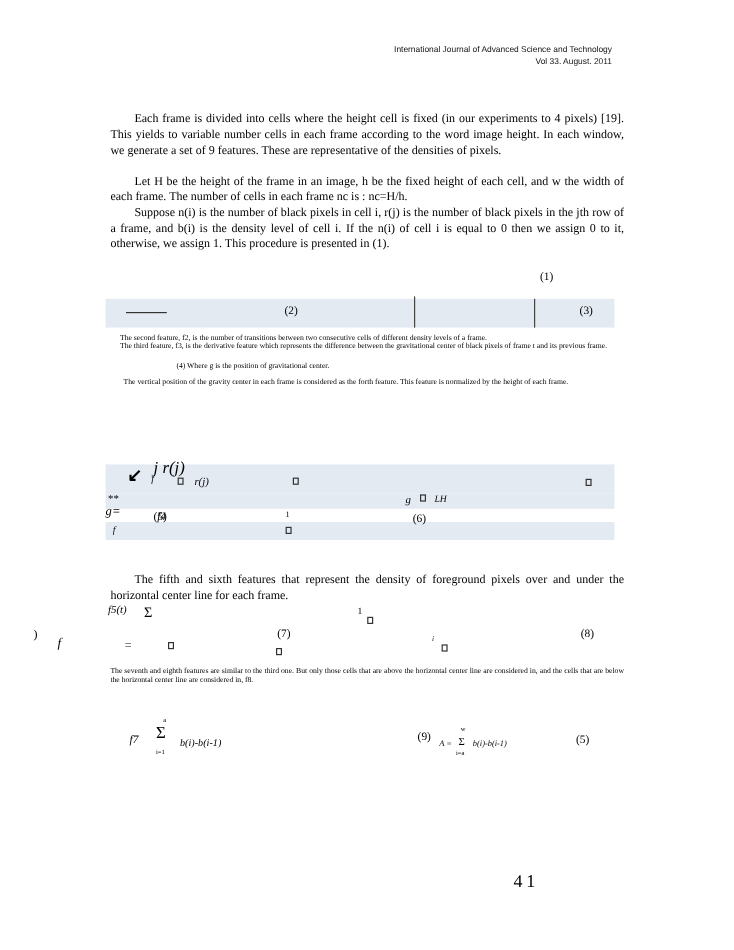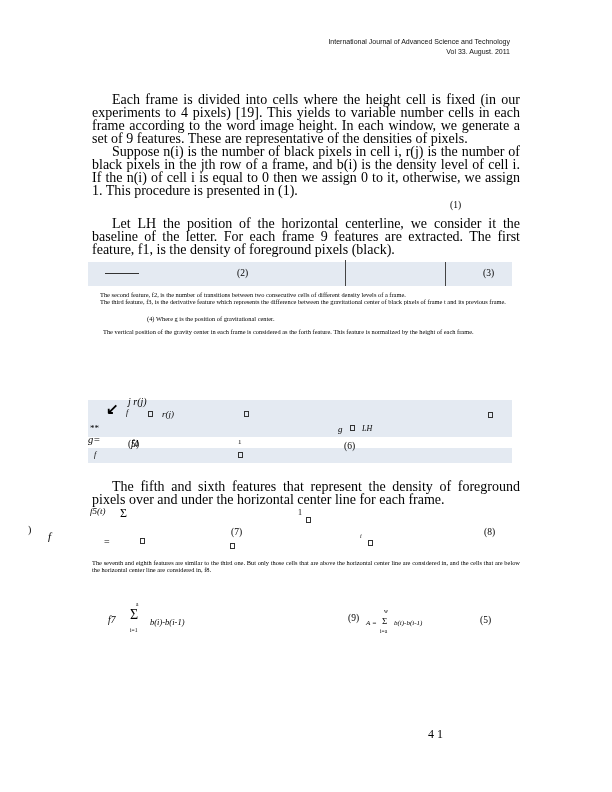--- a/index.html
+++ b/index.html
@@ -9,21 +9,21 @@
     background:#ffffff; color:#000;
     font-family:"Liberation Serif", serif;
     overflow:hidden;
   }
   .header {
     position:absolute; top:37px; right:102px; text-align:right;
     font-family:"Liberation Sans", sans-serif;
     font-size:7px; line-height:9.5px; color:#111;
   }
   .content { position:absolute; left:92px; top:93px; width:428px; }
-  .body-par { font-size:14px; line-height:13px; text-align:justify; }
+  .body-par { font-size:10px; line-height:13px; text-align:justify; }
   .indent { text-indent:20px; }
   .note { font-size:6.4px; line-height:7px; text-align:justify; }
   .note-left { text-align:left; }
   .eq { position:relative; width:428px; }
   .band { position:absolute; background:#e4eaf2; }
   .frag { position:absolute; white-space:nowrap; font-size:9.5px; }
   .it { font-style:italic; }
   .tiny { font-size:5.5px; }
   .small7 { font-size:7px; }
   .sigma { font-size:12px; }
@@ -31,46 +31,46 @@
   .sigma-sm { font-size:9px; }
   .gbox {
     position:absolute; width:5px; height:6px;
     border:1px solid #333; background:transparent;
   }
   .vrule { position:absolute; width:1px; background:#444; }
   .hrule { position:absolute; height:1px; background:#333; }
   .arrow { font-weight:bold; font-size:15px; }
   .page-number {
     position:absolute; left:428px; top:727px;
-    font-size:12px; letter-spacing:3px;
+    font-size:15px; letter-spacing:3px;
   }
   .stray { position:absolute; font-size:10px; }
 </style>
 </head>
 <body>
 
 <div class="page">
 
   <div class="header">
     <div>International Journal of Advanced Science and Technology</div>
     <div>Vol 33. August. 2011</div>
   </div>
 
   <div class="content">
 
     <p class="body-par indent" style="min-height:52px">Each frame is divided into cells where the height cell is fixed (in our experiments to 4 pixels) [19]. This yields to variable number cells in each frame according to the word image height. In each window, we generate a set of 9 features. These are representative of the densities of pixels.</p>
 
+    <p class="body-par indent" style="min-height:26px">Let H be the height of the frame in an image, h be the fixed height of each cell, and w the width of each frame. The number of cells in each frame nc is : nc=H/h.</p>
 
     <p class="body-par indent" style="min-height:52px">Suppose n(i) is the number of black pixels in cell i, r(j) is the number of black pixels in the jth row of a frame, and b(i) is the density level of cell i. If the n(i) of cell i is equal to 0 then we assign 0 to it, otherwise, we assign 1. This procedure is presented in (1).</p>
 
     <div class="eq" style="height:20px">
       <span class="frag" style="left:358px; top:3px">(1)</span>
     </div>
 
-    <p class="body-par indent" style="min-height:39px">Let LH the position of the horizontal centerline, we consider it the baseline of the letter. For each frame 9 features are extracted. The first feature, f1, is the density of foreground pixels (black).</p>
 
     <div class="eq" style="height:24px; margin-top:6px">
       <div class="band" style="left:-4px; top:0; width:424px; height:24px"></div>
       <div class="hrule" style="left:13px; top:11px; width:34px"></div>
       <div class="vrule" style="left:253px; top:-2px; height:26px"></div>
       <div class="vrule" style="left:353px; top:0; height:24px"></div>
       <span class="frag" style="left:145px; top:6px">(2)</span>
       <span class="frag" style="left:391px; top:6px">(3)</span>
     </div>
 
@@ -79,21 +79,21 @@
 
     <p class="note note-left" style="margin-top:3px; padding-left:55px; min-height:8px">(4) Where g is the position of gravitational center.</p>
 
     <p class="note note-left" style="margin-top:5px; padding-left:11px; width:412px; min-height:14px">The vertical position of the gravity center in each frame is considered as the forth feature. This feature is normalized by the height of each frame.</p>
 
     <div class="eq" style="height:78px; margin-top:56px">
       <div class="band" style="left:-4px; top:2px; width:424px; height:24px"></div>
       <div class="band" style="left:-4px; top:26px; width:424px; height:13px"></div>
       <div class="band" style="left:-4px; top:50px; width:424px; height:15px"></div>
 
-      <span class="frag it" style="left:36px; top:-2px; font-size:10px">j r(j)</span>
+      <span class="frag it" style="left:36px; top:-2px; font-size:14px">j r(j)</span>
       <span class="frag arrow" style="left:14px; top:2px">↙</span>
       <span class="frag it" style="left:34px; top:10px; font-size:8px">f</span>
       <span class="frag it" style="left:70px; top:11px; font-size:9px">r(j)</span>
 
       <div class="gbox" style="left:56px; top:13px"></div>
       <div class="gbox" style="left:152px; top:13px"></div>
       <div class="gbox" style="left:396px; top:14px"></div>
 
       <span class="frag" style="left:-2px; top:25px; font-size:9px">**</span>
       <span class="frag it" style="left:246px; top:26px; font-size:9px">g</span>
@@ -103,21 +103,21 @@
       <span class="frag it" style="left:-4px; top:36px; font-size:10.5px">g=</span>
       <span class="frag" style="left:36px; top:41px">(5)</span>
       <span class="frag it" style="left:39px; top:41px">f4</span>
       <span class="frag" style="left:146px; top:40px; font-size:7px">1</span>
       <span class="frag" style="left:252px; top:43px">(6)</span>
 
       <span class="frag it" style="left:2px; top:52px; font-size:8px">f</span>
       <div class="gbox" style="left:146px; top:54px"></div>
     </div>
 
-    <p class="body-par indent" style="min-height:26px; margin-top:4px">The fifth and sixth features that represent the density of foreground pixels over and under the horizontal center line for each frame.</p>
+    <p class="body-par indent" style="min-height:26px; margin-top:14px">The fifth and sixth features that represent the density of foreground pixels over and under the horizontal center line for each frame.</p>
 
     <div class="eq" style="height:48px">
       <span class="frag it" style="left:-2px; top:0; font-size:9px">f5(t)</span>
       <span class="frag sigma" style="left:28px; top:0">Σ</span>
       <span class="frag" style="left:206px; top:2px; font-size:8px">1</span>
       <div class="gbox" style="left:214px; top:11px"></div>
       <span class="frag" style="left:139px; top:21px">(7)</span>
       <span class="frag" style="left:392px; top:21px">(8)</span>
       <span class="frag" style="left:12px; top:30px; font-size:10px">=</span>
       <div class="gbox" style="left:48px; top:32px"></div>

